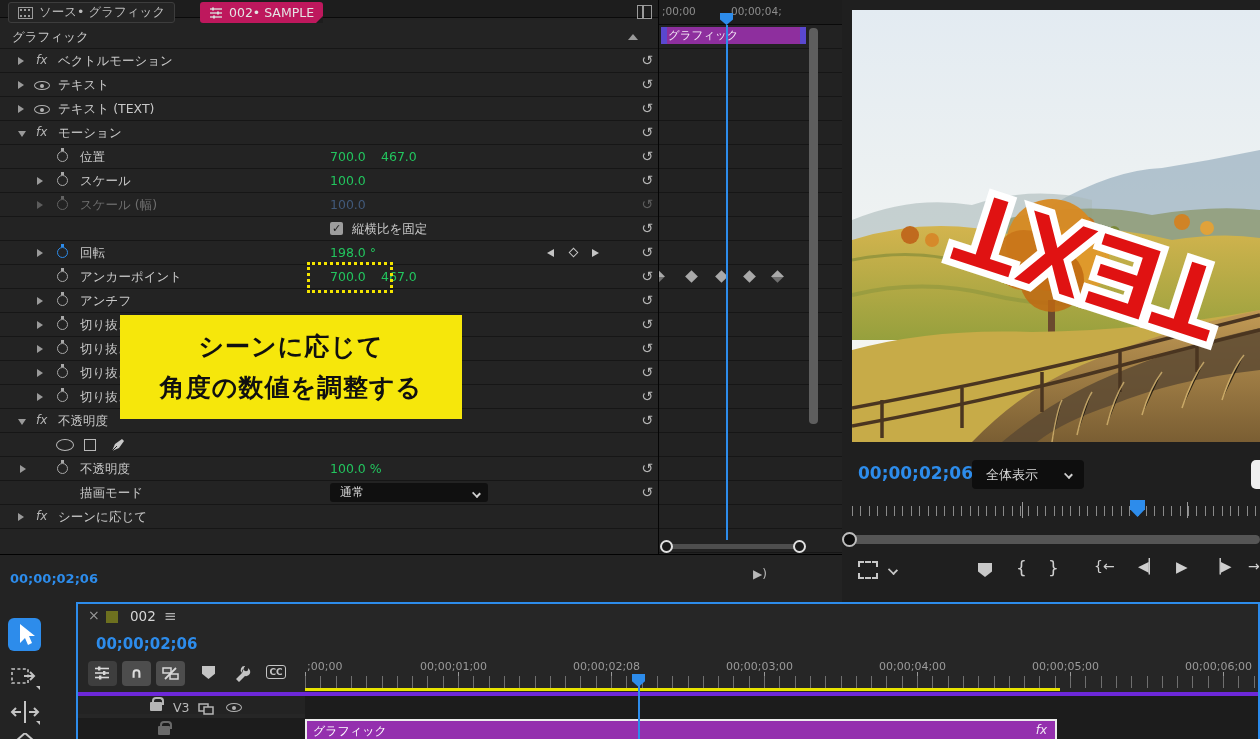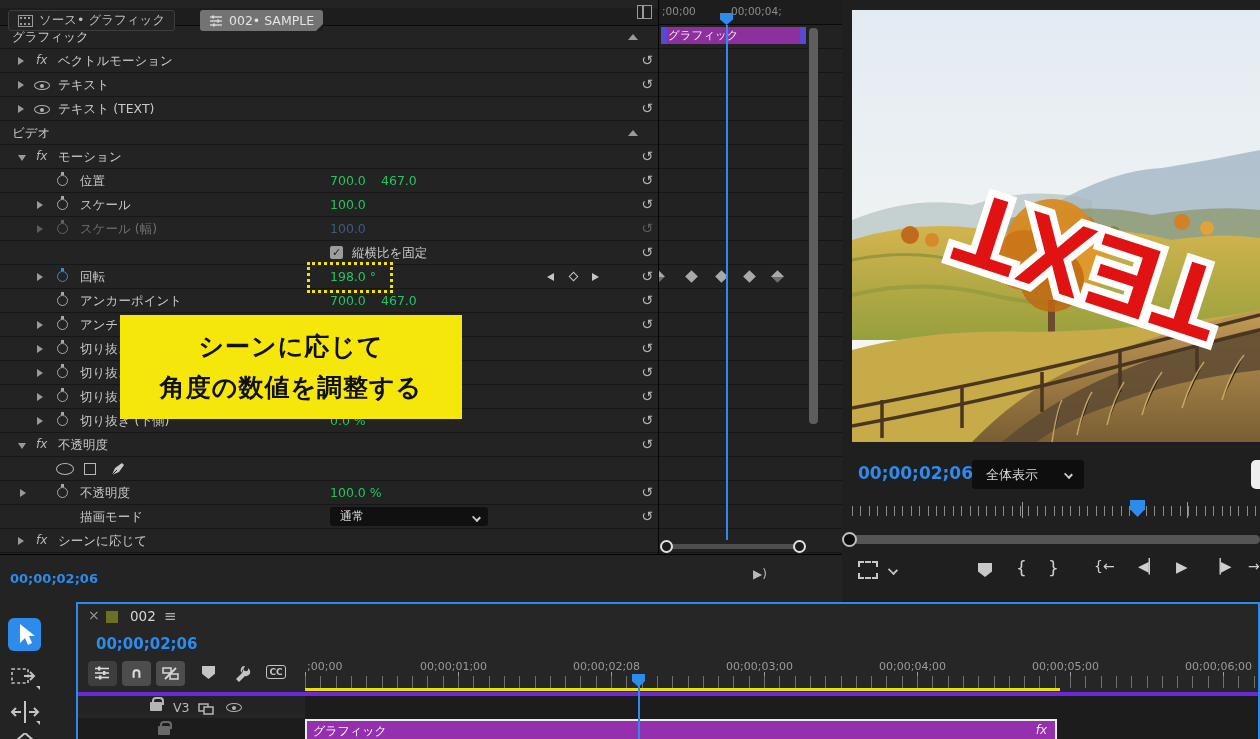--- a/index.html
+++ b/index.html
@@ -3,25 +3,25 @@
 <meta charset="utf-8">
 <style>
   * { margin:0; padding:0; box-sizing:border-box; }
   html,body { width:1260px; height:739px; overflow:hidden; background:#1c1c1c;
     font-family:"DejaVu Sans","Liberation Sans",sans-serif; }
   .abs { position:absolute; }
   #stage { position:relative; width:1260px; height:739px; background:#1c1c1c; }
 
   
   #fx-panel { left:0; top:0; width:842px; height:602px; background:#232323; }
-  #fx-tabbar { left:0; top:0; width:658px; height:18px; background:#1d1d1d; border-bottom:1px solid #0a0a0a;margin-top:8px; }
+  #fx-tabbar { left:0; top:0; width:658px; height:18px; background:#1d1d1d; border-bottom:1px solid #0a0a0a; }
   .tab { position:absolute; top:2px; height:21px; display:flex; align-items:center; gap:6px;
      padding:0 9px; border-radius:3px; font-size:12.5px; color:#bdbdbd; }
   .tab.src { left:8px; border:1px solid #3d3d3d; background:#242424; }
-  .tab.active { left:200px; background:#737373; color:#e4e4e4; }
+  .tab.active { left:200px; background:#be185d; color:#e4e4e4; }
   .tab.active::after { content:""; position:absolute; right:0; bottom:0;
      border-left:7px solid transparent; border-bottom:7px solid #1d1d1d; }
   .icon-svg { display:inline-block; vertical-align:middle; }
   #panel-split-icon { left:637px; top:5px; width:15px; height:14px; border:1.5px solid #9a9a9a; }
   #panel-split-icon::after{ content:""; position:absolute; left:4px; top:0; width:1.5px; height:100%; background:#9a9a9a;}
 
   #fx-rows { left:0; top:25px; width:658px; }
   .ec-row { position:relative; width:658px; height:24px; border-bottom:1px solid #161616;
      font-size:12.5px; color:#c9c9c9; line-height:23px; }
   .ec-row .lbl { position:absolute; white-space:nowrap; }
@@ -206,24 +206,20 @@
         <span class="reset">↺</span>
       </div>
 
       <div class="ec-row">
         <span class="chev r cx1"></span>
         <span class="eye"></span>
         <span class="lbl ind1">テキスト (TEXT)</span>
         <span class="reset">↺</span>
       </div>
 
-      <div class="ec-row">
-        <span class="lbl ind0">ビデオ</span>
-        <span class="collapse-up"></span>
-      </div>
 
       <div class="ec-row">
         <span class="chev d cx1"></span>
         <span class="fxg">fx</span>
         <span class="lbl ind1">モーション</span>
         <span class="reset">↺</span>
       </div>
 
       <div class="ec-row">
         <span class="sw"></span>

